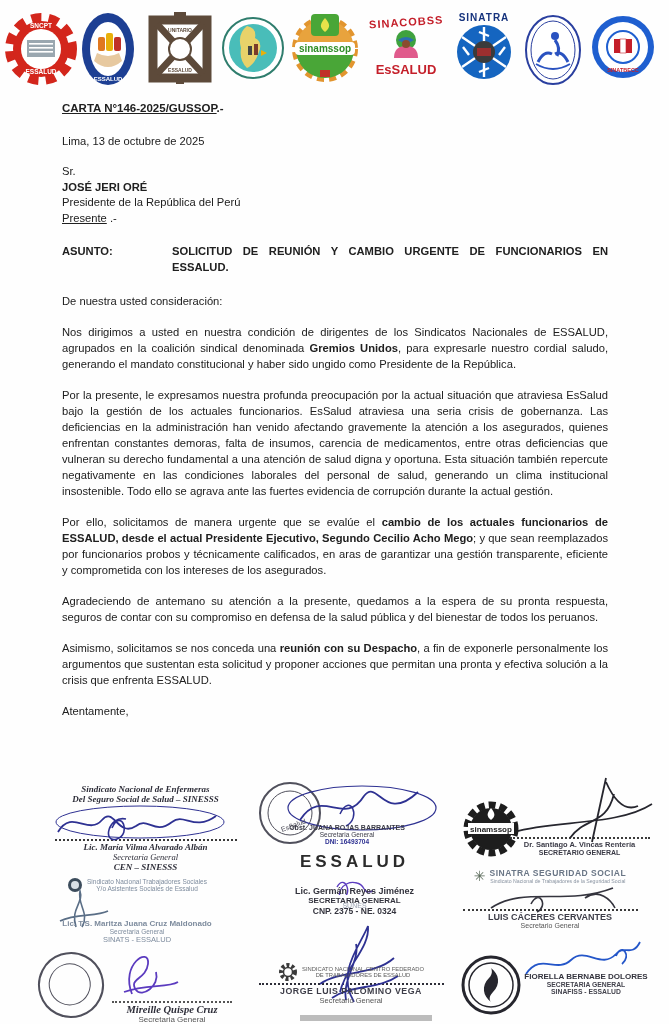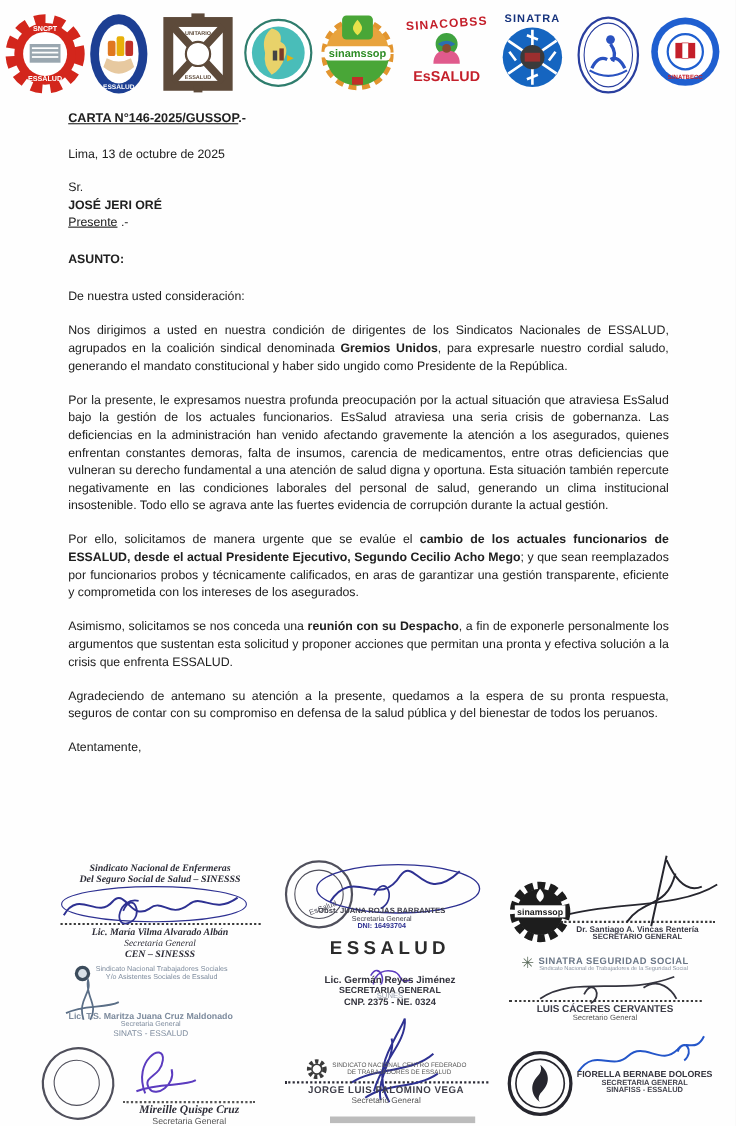--- a/index.html
+++ b/index.html
@@ -150,32 +150,34 @@
       </svg>
     </div>
   </div>
 
   <div class="body-text">
     <p class="ref"><span class="u">CARTA N°146-2025/GUSSOP</span><span>.-</span></p>
     <p class="date">Lima, 13 de octubre de 2025</p>
     <div class="recip">
       <div>Sr.</div>
       <div class="nm">JOSÉ JERI ORÉ</div>
+      <div>Presidente de la República del Perú</div>
       <div><span class="u">Presente</span><span> .-</span></div>
     </div>
     <div class="asunto">
       <span class="lbl">ASUNTO:</span>
+      <span class="txt">SOLICITUD DE REUNIÓN Y CAMBIO URGENTE DE FUNCIONARIOS EN ESSALUD.</span>
     </div>
     <p class="greet">De nuestra usted consideración:</p>
     <div id="paragraphs">
         <p class="para"><span>Nos dirigimos a usted en nuestra condición de dirigentes de los Sindicatos Nacionales de ESSALUD, agrupados en la coalición sindical denominada </span><b>Gremios Unidos</b><span>, para expresarle nuestro cordial saludo, generando el mandato constitucional y haber sido ungido como Presidente de la República.</span></p>
         <p class="para"><span>Por la presente, le expresamos nuestra profunda preocupación por la actual situación que atraviesa EsSalud bajo la gestión de los actuales funcionarios. EsSalud atraviesa una seria crisis de gobernanza. Las deficiencias en la administración han venido afectando gravemente la atención a los asegurados, quienes enfrentan constantes demoras, falta de insumos, carencia de medicamentos, entre otras deficiencias que vulneran su derecho fundamental a una atención de salud digna y oportuna. Esta situación también repercute negativamente en las condiciones laborales del personal de salud, generando un clima institucional insostenible. Todo ello se agrava ante las fuertes evidencia de corrupción durante la actual gestión.</span></p>
         <p class="para"><span>Por ello, solicitamos de manera urgente que se evalúe el </span><b>cambio de los actuales funcionarios de ESSALUD, desde el actual Presidente Ejecutivo, Segundo Cecilio Acho Mego</b><span>; y que sean reemplazados por funcionarios probos y técnicamente calificados, en aras de garantizar una gestión transparente, eficiente y comprometida con los intereses de los asegurados.</span></p>
+        <p class="para"><span>Agradeciendo de antemano su atención a la presente, quedamos a la espera de su pronta respuesta, seguros de contar con su compromiso en defensa de la salud pública y del bienestar de todos los peruanos.</span></p>
         <p class="para"><span>Asimismo, solicitamos se nos conceda una </span><b>reunión con su Despacho</b><span>, a fin de exponerle personalmente los argumentos que sustentan esta solicitud y proponer acciones que permitan una pronta y efectiva solución a la crisis que enfrenta ESSALUD.</span></p>
-        <p class="para"><span>Agradeciendo de antemano su atención a la presente, quedamos a la espera de su pronta respuesta, seguros de contar con su compromiso en defensa de la salud pública y del bienestar de todos los peruanos.</span></p>
       </div>
     <p class="closing">Atentamente,</p>
   </div>
 
   <div class="sigs">
 
     <div class="blk" style="left:48px;top:12px;width:195px;">
       <div class="serif-i" style="font-size:9px;">Sindicato Nacional de Enfermeras</div>
       <div class="serif-i" style="font-size:9px;">Del Seguro Social de Salud – SINESSS</div>
       <div class="sig" style="margin:-4px 0 -8px;">

